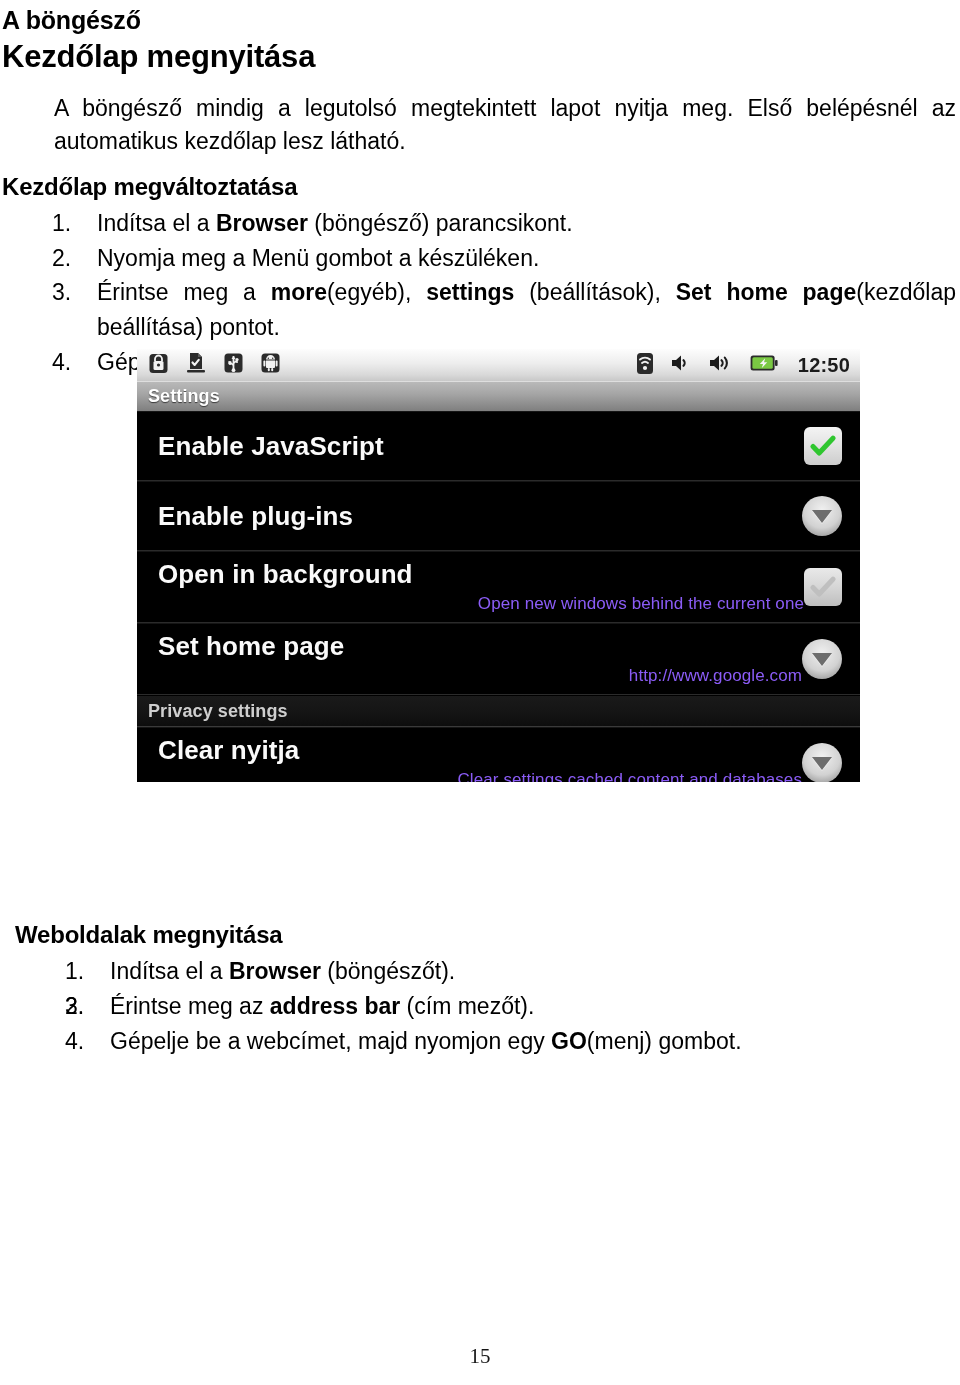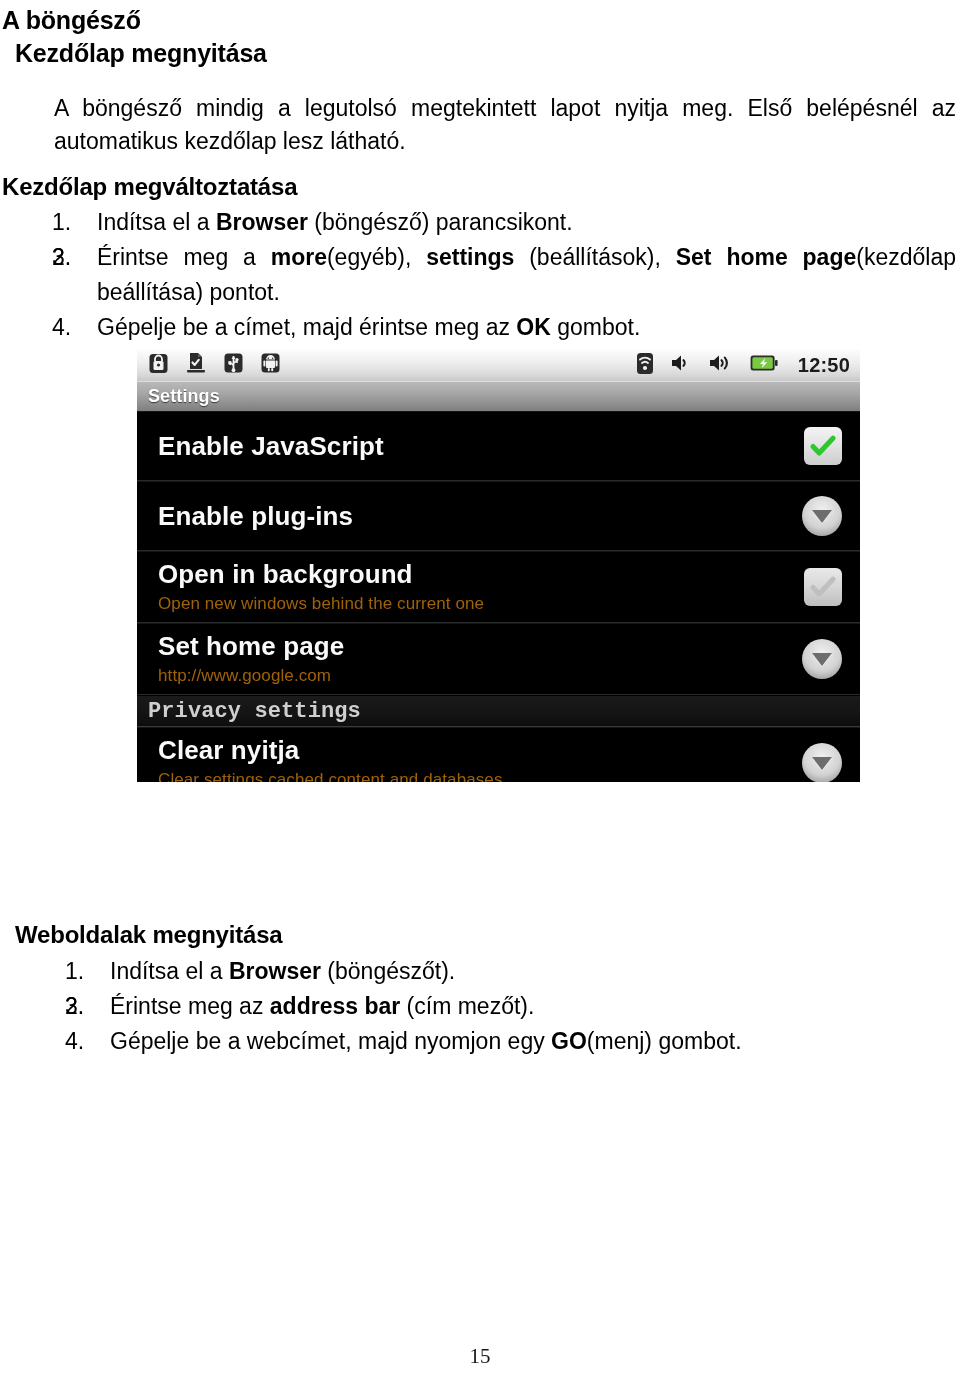--- a/index.html
+++ b/index.html
@@ -13,25 +13,25 @@
   }
   .page { position:relative; width:960px; height:1385px; padding:0; }
 
   
   .doc { padding: 0 2px 0 2px; }
   h1.doc-title {
     font-size:25px; font-weight:bold; margin:6px 0 0 0; line-height:1.18;
     letter-spacing:-0.2px;
   }
   h2.doc-sub {
-    font-size:25px; font-weight:bold; margin:3px 0 0 13px; line-height:1.18;
+    font-size:31px; font-weight:bold; margin:3px 0 0 0; line-height:1.18;
     letter-spacing:-0.2px;
   }
   p.para {
-    font-size:23px; line-height:1.45; margin:24px 0 0 0;
+    font-size:23px; line-height:1.45; margin:17px 0 0 0;
     padding-left:52px; text-align:justify; padding-right:2px;
   }
   h2.section-head {
     font-size:24px; font-weight:bold; margin:14px 0 0 0; line-height:1.2;
     letter-spacing:-0.2px;
   }
   ol.steps {
     margin:4px 0 0 0; padding:0; list-style:none;
   }
   ol.steps li {
@@ -85,35 +85,35 @@
     position:relative; display:flex; align-items:center;
     padding:0 18px 0 21px; border-bottom:1px solid #2b2b2b;
     border-top:1px solid #151515;
   }
   .prow .texts { flex:1; min-width:0; }
   .prow .t1 {
     font-size:26px; color:#fafafa; line-height:1.1; font-weight:700;
     letter-spacing:0.1px;
   }
   .prow .t2 {
-    font-size:17px; color:#a16207; line-height:1.25; margin-top:4px;
+    font-size:17px; color:#8b5cf6; line-height:1.25; margin-top:4px;
     letter-spacing:0.1px;
+    text-align:right;
   }
   .row-1line { height:70px; }
   .row-2line { height:72px; }
 
   .section-row {
     height:32px; display:flex; align-items:center; padding-left:11px;
     background:linear-gradient(to bottom,#1a1a1a 0%,#141414 60%,#0d0d0d 100%);
     border-bottom:1px solid #3a3a3a; border-top:1px solid #000;
   }
   .section-row .st {
-    font-size:22px; font-weight:bold; color:#cfcfcf;
+    font-size:18px; font-weight:bold; color:#cfcfcf;
     letter-spacing:0.1px;
-    font-family:Liberation Mono, monospace;
   }
 
   
   .chk {
     width:38px; height:38px; border-radius:6px; flex:0 0 38px;
     background:linear-gradient(to bottom,#f4f4f4 0%,#e2e2e2 50%,#cdcdcd 100%);
     box-shadow:0 1px 2px rgba(0,0,0,.6);
     display:flex; align-items:center; justify-content:center;
   }
   .chk.off {
@@ -148,21 +148,21 @@
     <h2 class="doc-sub">Kezdőlap megnyitása</h2>
     <p class="para">A böngésző mindig a legutolsó megtekintett lapot nyitja meg. Első belépésnél az automatikus kezdőlap lesz látható.</p>
 
     <h2 class="section-head">Kezdőlap megváltoztatása</h2>
 
     <ol class="steps list-tight">
       <li>
         <span class="num">1.</span><span>Indítsa el a </span><b>Browser</b><span> (böngésző) parancsikont.</span>
       </li>
       <li>
-        <span class="num">2.</span>
+        <span class="num">2.</span><span>Nyomja meg a Menü gombot a készüléken.</span>
       </li>
       <li class="wrap">
         <span class="num">3.</span><span>Érintse meg a </span><b>more</b><span>(egyéb), </span><b>settings</b><span> (beállítások), </span><b>Set home page</b><span>(kezdőlap beállítása) pontot.</span>
       </li>
       <li>
         <span class="num">4.</span><span>Gépelje be a címet, majd érintse meg az </span><b>OK</b><span> gombot.</span>
       </li>
     </ol>
   </div>
 

